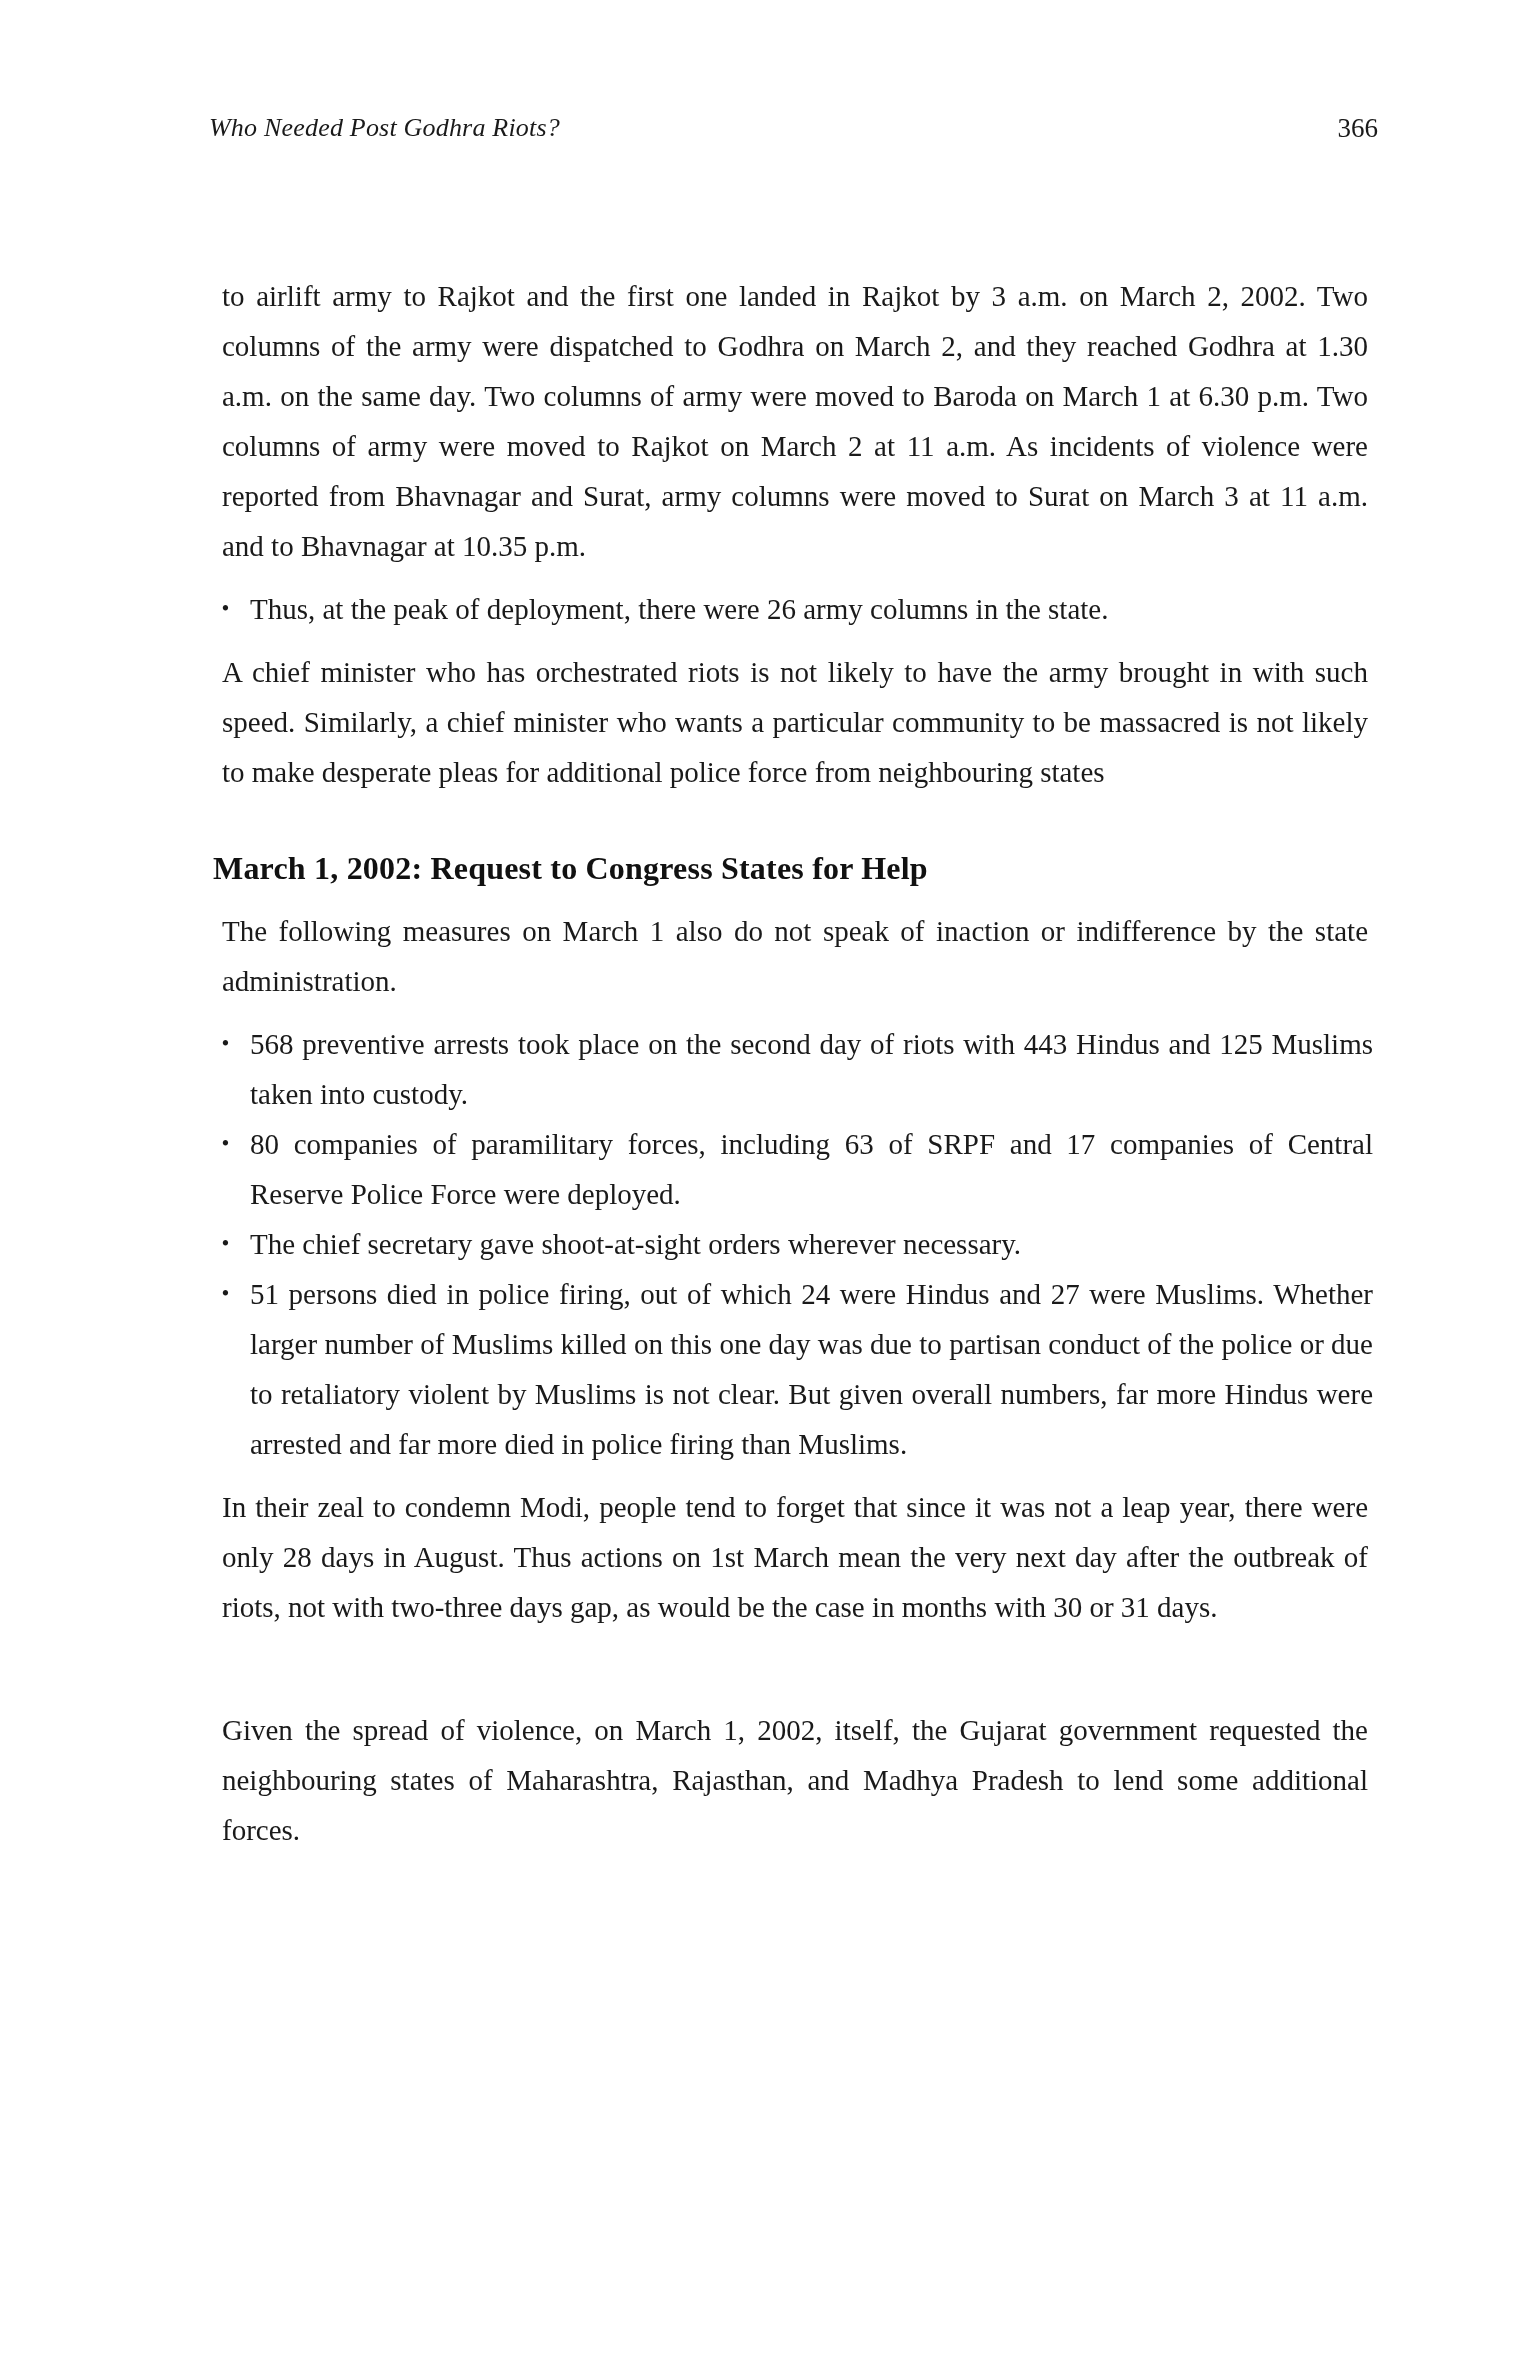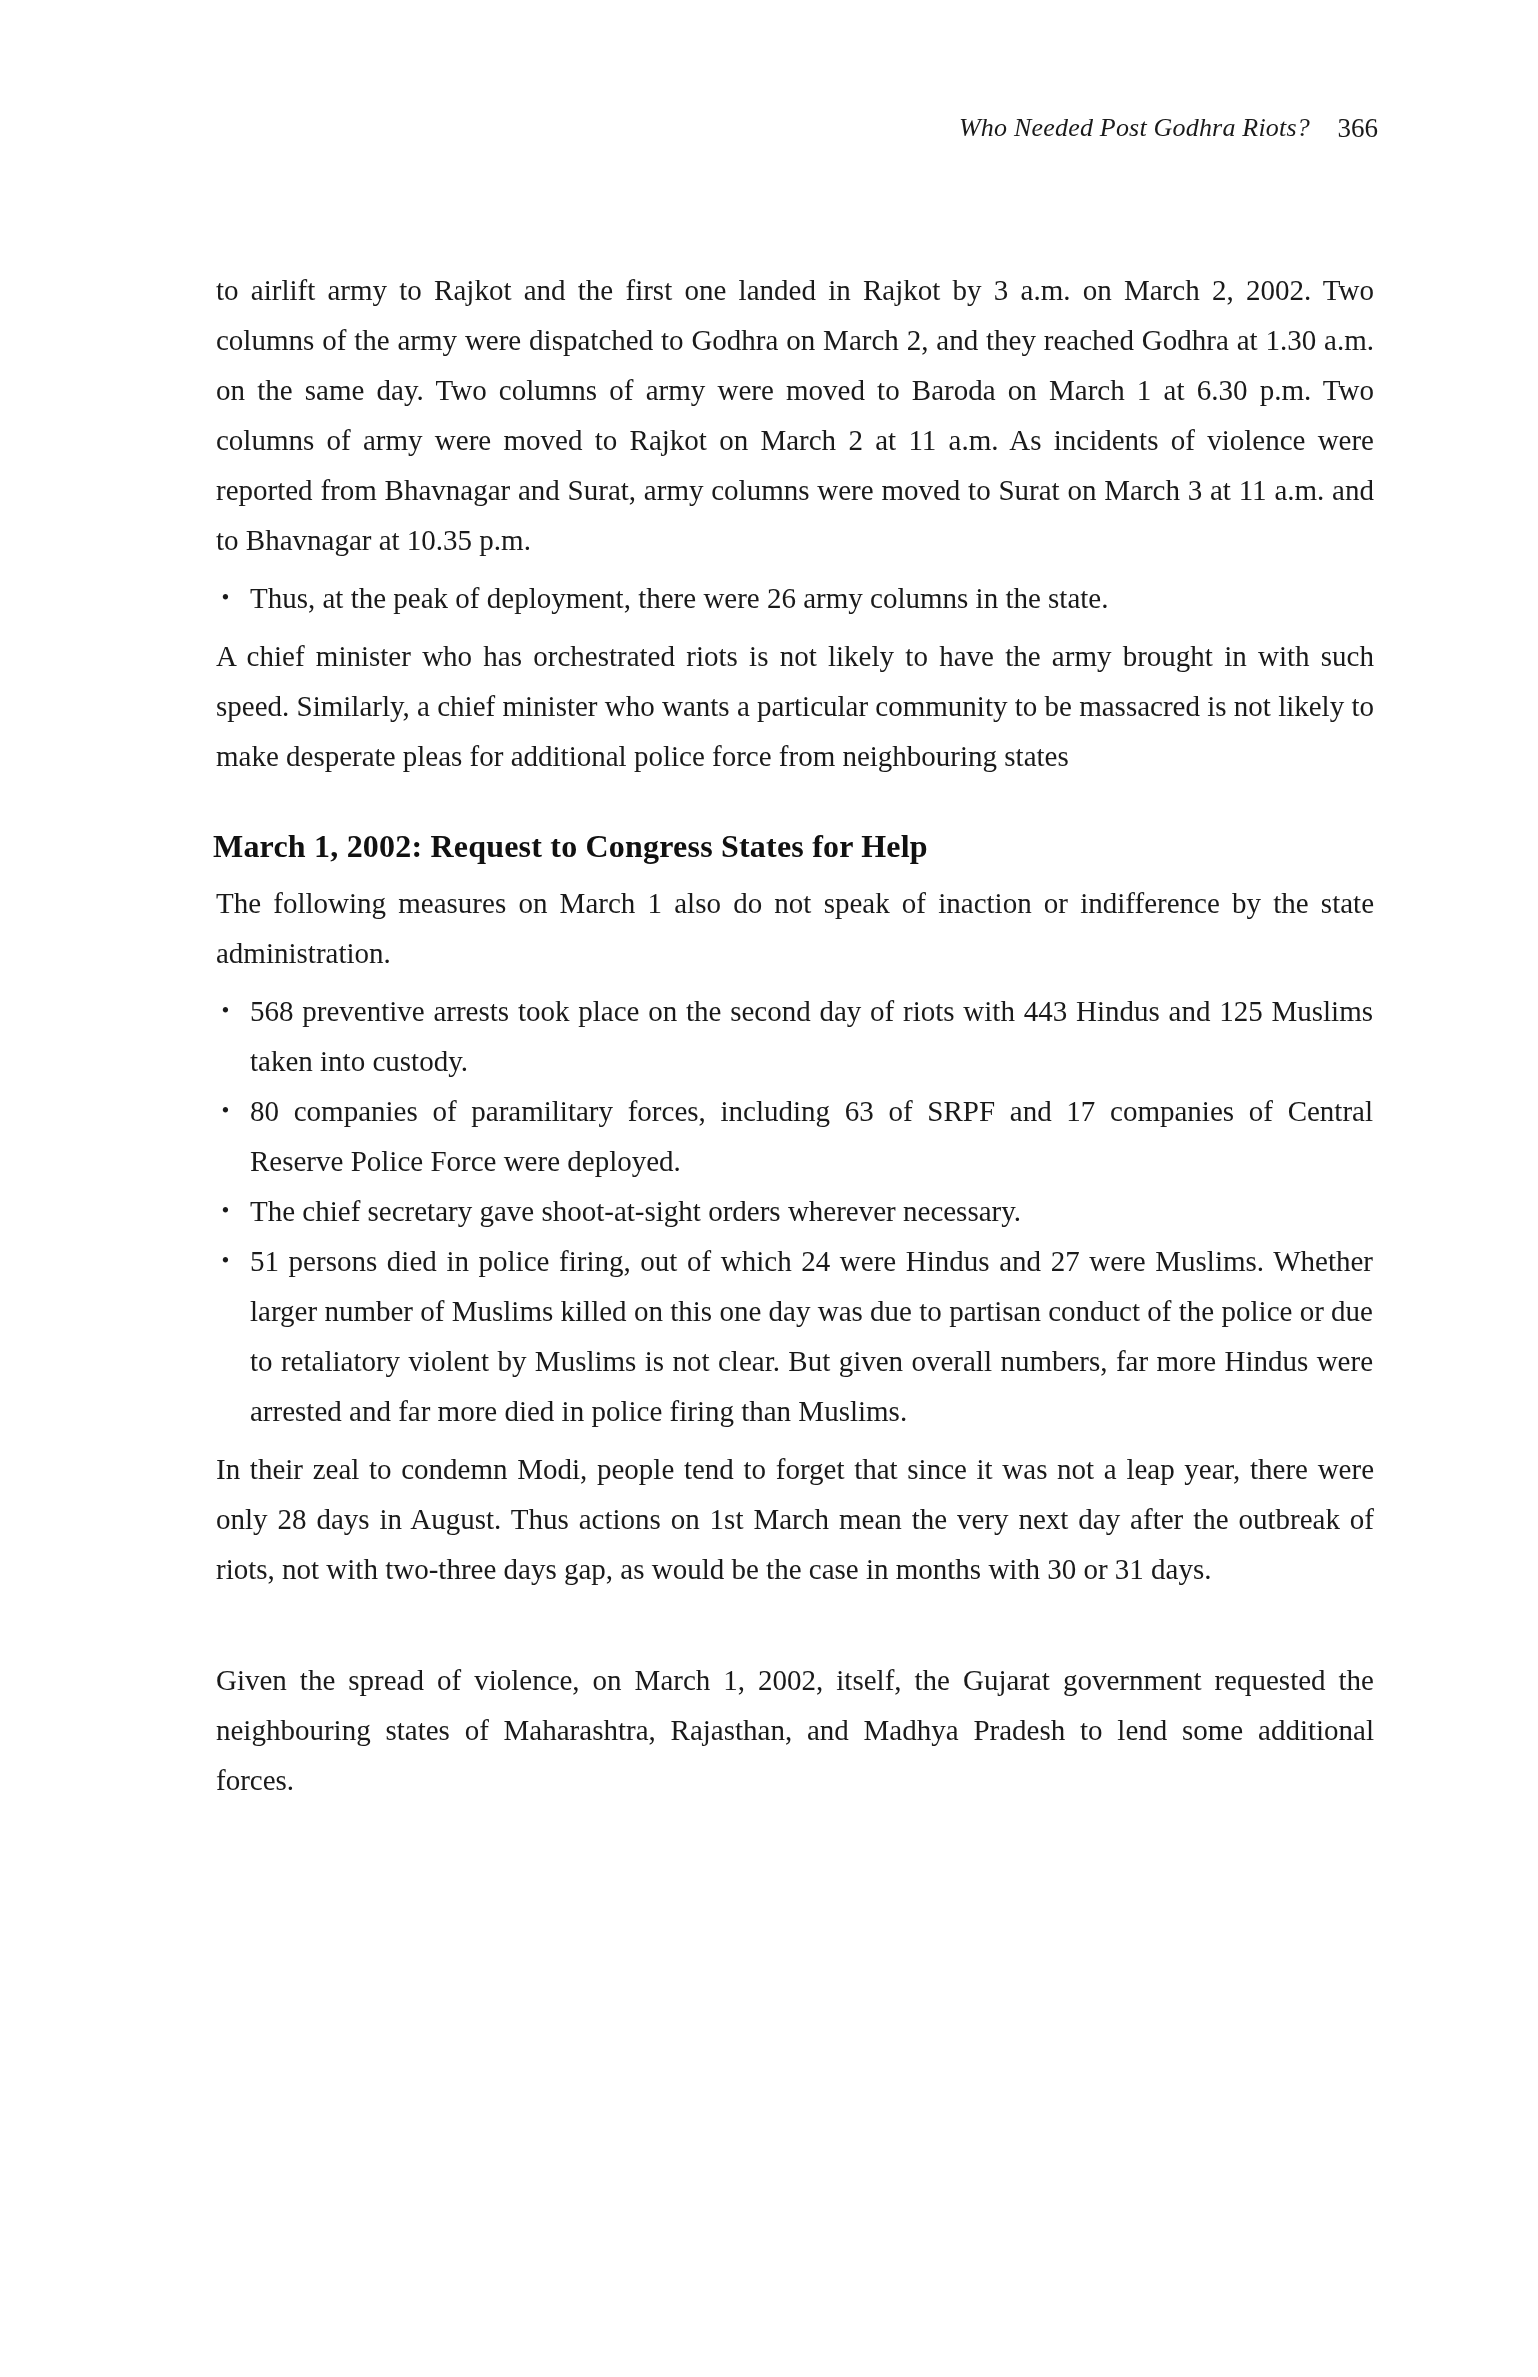--- a/index.html
+++ b/index.html
@@ -28,21 +28,21 @@
     left: 209px;
     top: 113px;
     width: 1169px;
     height: 45px;
   }
   .running-head .rh-title {
     position: absolute;
     left: 0;
     right: 0;
     top: 0;
-    text-align: right;
+    text-align: left;
     font-style: italic;
     font-size: 26px;
     letter-spacing: 0.2px;
     color: #1a1a1a;
     
     padding-right: 68px;
   }
   .running-head .rh-folio {
     position: absolute;
     right: 0;
@@ -53,21 +53,21 @@
 
   
   .body-block {
     position: absolute;
     left: 209px;
     top: 258px;
     width: 1172px;
   }
 
   p.para {
-    margin: 7px;
+    margin: 13px;
     font-size: 29px;
     line-height: 50px;
     text-align: justify;
     text-justify: inter-word;
     hyphens: none;
     color: #1a1a1a;
   }
 
   ul.bullets {
     margin: 8px;

